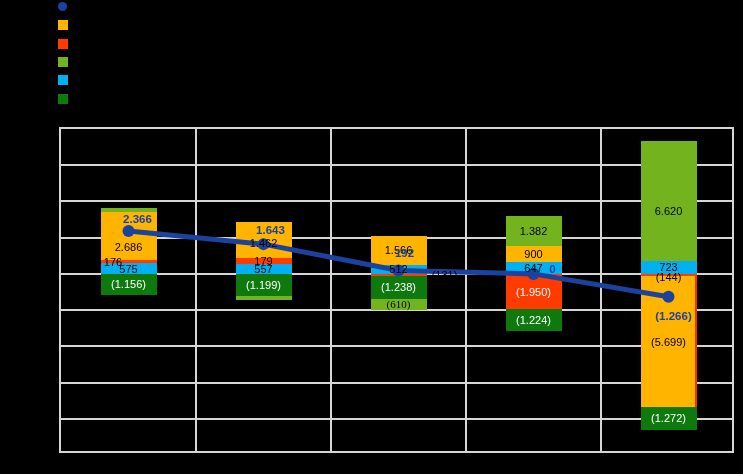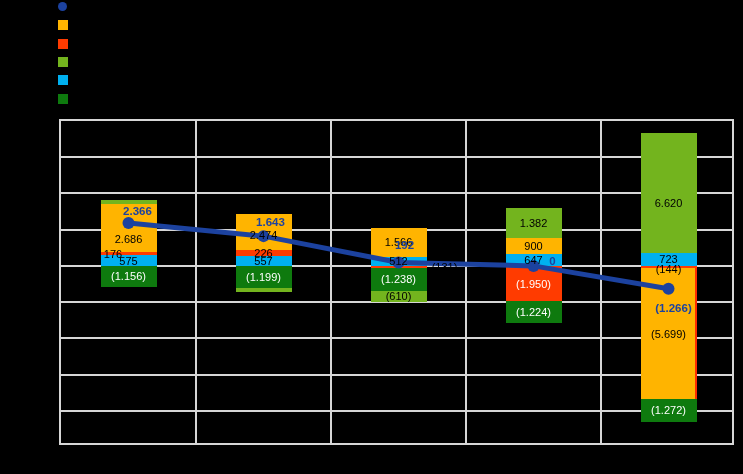--- a/index.html
+++ b/index.html
@@ -1,21 +1,21 @@
 <!DOCTYPE html>
 <html><head>
 <meta charset="utf-8">
 <style>
   html,body{margin:0;padding:0;background:#000;}
   .stage{position:relative;width:743px;height:474px;background:#000;overflow:hidden;
          font-family:"Liberation Sans",sans-serif;}
   .legend{position:absolute;}
   .marker-square{position:absolute;width:10px;height:10px;}
   .marker-circle{position:absolute;width:9px;height:9px;border-radius:50%;}
-  .plot{position:absolute;background:#000;box-sizing:border-box;}
+  .plot{position:absolute;background:#000;box-sizing:border-box;margin-top:8px;}
   .gridline-h{position:absolute;left:0;width:100%;height:2px;}
   .gridline-v{position:absolute;top:0;height:100%;width:2px;}
   .bar-seg{position:absolute;box-sizing:border-box;}
   .seg-label{position:absolute;transform:translate(-50%,-50%);font-size:11px;
              white-space:nowrap;line-height:11px;z-index:6;}
   .line-svg{position:absolute;left:0;top:0;z-index:4;overflow:visible;}
   .line-label{position:absolute;transform:translate(-50%,-50%);font-size:11.5px;
               font-weight:bold;white-space:nowrap;line-height:11px;z-index:7;}
 </style>
 </head>
@@ -80,31 +80,31 @@
       <div class="line-label" style="left: 209.5px; top: 101.132px; color: rgb(28, 66, 159);">1.643</div>
       <div class="line-label" style="left: 343.5px; top: 124.412px; color: rgb(28, 66, 159);">192</div>
       <div class="line-label" style="left: 491.5px; top: 139.889px; color: rgb(28, 66, 159);">0</div>
       <div class="line-label" style="left: 612.5px; top: 186.818px; color: rgb(28, 66, 159);">(1.266)</div>
       <div class="seg-label" style="left: 67.5px; top: 139.682px; color: rgb(0, 0, 0);">575</div>
       <div class="seg-label" style="left: 202.5px; top: 139.845px; color: rgb(0, 0, 0);">557</div>
       <div class="seg-label" style="left: 337.5px; top: 140.252px; color: rgb(0, 0, 0);">512</div>
       <div class="seg-label" style="left: 472.5px; top: 139.03px; color: rgb(0, 0, 0);">647</div>
       <div class="seg-label" style="left: 607.5px; top: 138.342px; color: rgb(0, 0, 0);">723</div>
       <div class="seg-label" style="left: 52px; top: 132.881px; color: rgb(0, 0, 0);">176</div>
-      <div class="seg-label" style="left: 202.5px; top: 131.939px; color: rgb(0, 0, 0);">226</div>
+      <div class="seg-label" style="left: 202.5px; top: 131.939px; color: rgb(0, 0, 0);">179</div>
       <div class="seg-label" style="left: 383.5px; top: 146.075px; color: rgb(0, 0, 0); text-align: right;">(131)</div>
       <div class="seg-label" style="left: 472.5px; top: 162.547px; color: rgb(255, 255, 255);">(1.950)</div>
       <div class="seg-label" style="left: 607.5px; top: 148.193px; color: rgb(0, 0, 0);">(144)</div>
       <div class="seg-label" style="left: 67.5px; top: 117.964px; color: rgb(0, 0, 0);">2.686</div>
-      <div class="seg-label" style="left: 202.5px; top: 113.813px; color: rgb(0, 0, 0);">2.474</div>
+      <div class="seg-label" style="left: 202.5px; top: 113.813px; color: rgb(0, 0, 0);">1.462</div>
       <div class="seg-label" style="left: 337.5px; top: 121.435px; color: rgb(0, 0, 0);">1.566</div>
       <div class="seg-label" style="left: 472.5px; top: 125.021px; color: rgb(0, 0, 0);">900</div>
       <div class="seg-label" style="left: 607.5px; top: 212.633px; color: rgb(0, 0, 0);">(5.699)</div>
       <div class="seg-label" style="left: 67.5px; top: 155.357px; color: rgb(255, 255, 255);">(1.156)</div>
       <div class="seg-label" style="left: 202.5px; top: 155.746px; color: rgb(255, 255, 255);">(1.199)</div>
       <div class="seg-label" style="left: 337.5px; top: 158.472px; color: rgb(255, 255, 255);">(1.238)</div>
       <div class="seg-label" style="left: 472.5px; top: 191.29px; color: rgb(255, 255, 255);">(1.224)</div>
       <div class="seg-label" style="left: 607.5px; top: 289.289px; color: rgb(255, 255, 255);">(1.272)</div>
-      <div class="seg-label" style="left: 337.5px; top: 175.207px; color: rgb(0, 0, 0);">(610)</div>
+      <div class="seg-label" style="left: 337.5px; top: 175.207px; color: rgb(0, 0, 0); font-family: Liberation Serif, serif;">(610)</div>
       <div class="seg-label" style="left: 472.5px; top: 102.138px; color: rgb(0, 0, 0);">1.382</div>
       <div class="seg-label" style="left: 607.5px; top: 81.8468px; color: rgb(0, 0, 0);">6.620</div>
     </div>
 </div>
 
 </body></html>

